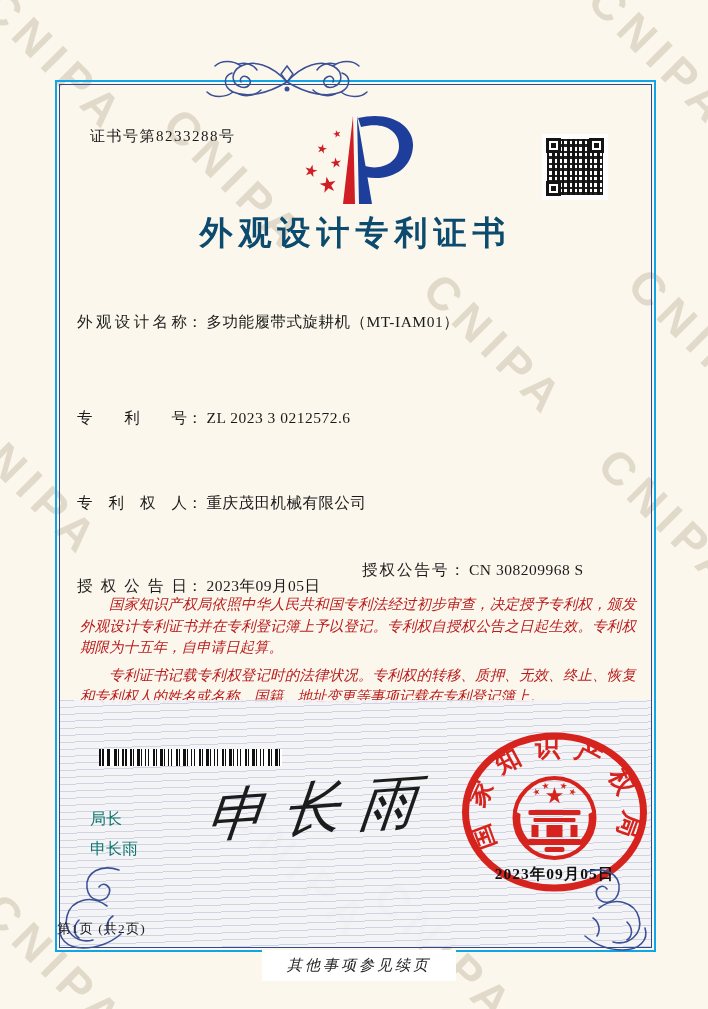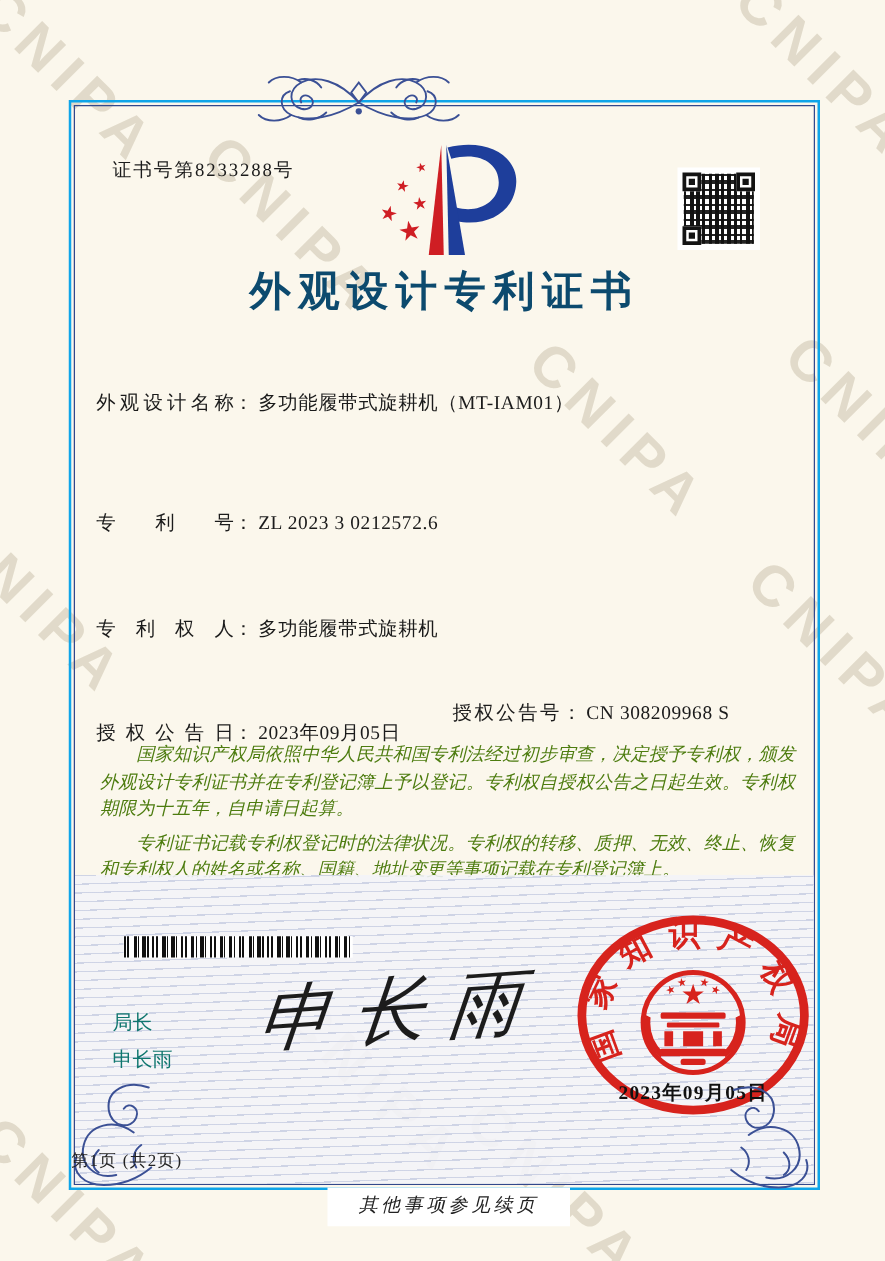--- a/index.html
+++ b/index.html
@@ -39,21 +39,21 @@
   .field-row{position:absolute;left:20px;height:22px;font-size:15.5px;color:#1b1b1b;white-space:nowrap;}
   .flabel{display:inline-block;width:110px;text-align:justify;text-align-last:justify;vertical-align:bottom;margin-top:16px;}
   .colon{display:inline-block;margin-right:4px;}
   .fvalue{letter-spacing:0.5px;}
   .r1{top:214px;} .r2{top:267px;} .r3{top:310px;} .r4{top:352px;}
   .r5{top:395px;} .r6{top:437px;} .r7{top:478px;}
   .grant-no{position:absolute;left:285px;top:0;}
   .flabel2{display:inline-block;letter-spacing:2px;}
 
   .paras{position:absolute;left:23px;top:512px;width:556px;font-size:14.5px;line-height:21.5px;
-         color:#4d7c0f;text-align:justify;font-style:italic;}
+         color:#b91c1c;text-align:justify;font-style:italic;}
   .paras p{margin:0 0 6px 0;text-indent:2em;}
 
   .guilloche{position:absolute;left:3px;right:3px;top:618px;bottom:3px;
      background-color:rgba(243,243,248,0.90);
      background-image:repeating-linear-gradient(178deg,rgba(200,206,226,0.85) 0 1px,transparent 1px 7px);}
 
   .barcode{position:absolute;left:42px;top:667px;width:183px;height:17px;background:#fff;
      background-image:repeating-linear-gradient(90deg,#101010 0 1.5px,#fff 1.5px 3px,#101010 3px 4.5px,#fff 4.5px 8px,#101010 8px 10.5px,#fff 10.5px 11.5px,#101010 11.5px 12.3px,#fff 12.3px 15px,#101010 15px 18px,#fff 18px 19px,#101010 19px 20px,#fff 20px 23px);}
 
   .signer{position:absolute;left:33px;top:722px;font-family:"Liberation Sans","DejaVu Sans",sans-serif;
@@ -139,21 +139,21 @@
 
     <div class="title">外观设计专利证书</div>
 
     <div class="field-row r1">
       <span class="flabel">外观设计名称</span><span class="colon">：</span><span class="fvalue">多功能履带式旋耕机（MT-IAM01）</span>
     </div>
     <div class="field-row r3">
       <span class="flabel">专利号</span><span class="colon">：</span><span class="fvalue">ZL 2023 3 0212572.6</span>
     </div>
     <div class="field-row r5">
-      <span class="flabel">专利权人</span><span class="colon">：</span><span class="fvalue">多功能履带式旋耕机</span>
+      <span class="flabel">专利权人</span><span class="colon">：</span><span class="fvalue">重庆茂田机械有限公司</span>
     </div>
     <div class="field-row r7">
       <span class="flabel">授权公告日</span><span class="colon">：</span><span class="fvalue">2023年09月05日</span>
       <span class="grant-no">
         <span class="flabel2">授权公告号</span><span class="colon">：</span><span class="fvalue">CN 308209968 S</span>
       </span>
     </div>
 
     <div class="paras">
       <p>国家知识产权局依照中华人民共和国专利法经过初步审查，决定授予专利权，颁发外观设计专利证书并在专利登记簿上予以登记。专利权自授权公告之日起生效。专利权期限为十五年，自申请日起算。</p>

